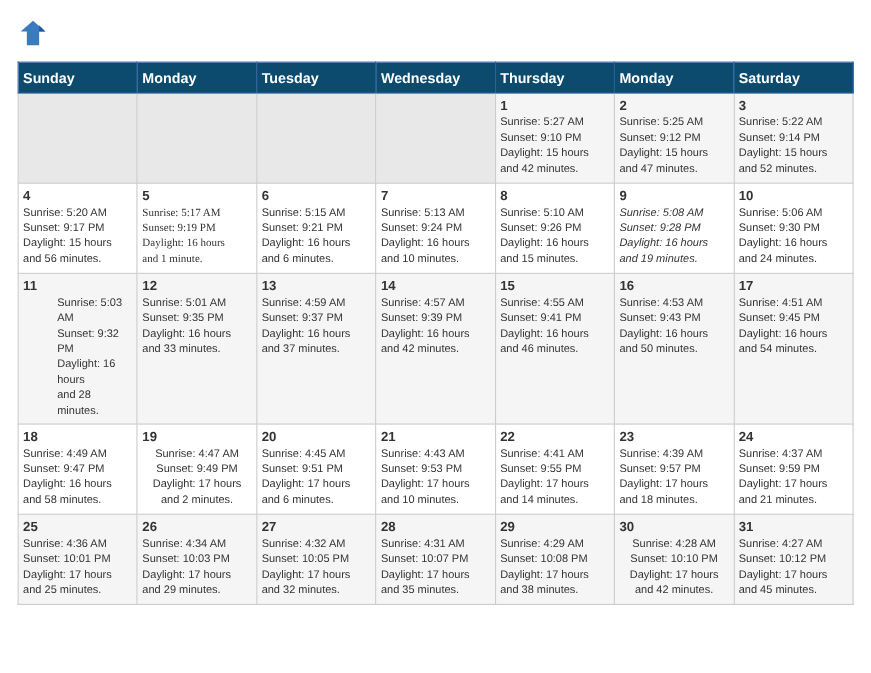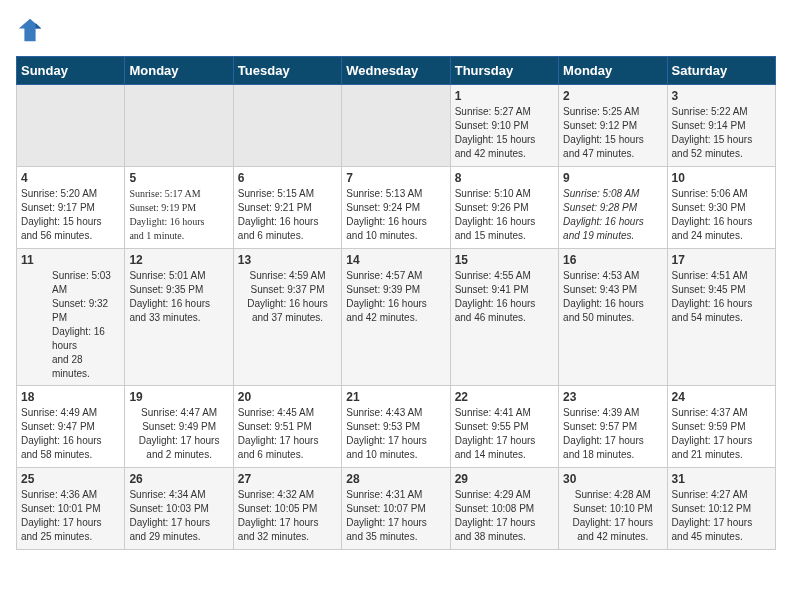--- a/index.html
+++ b/index.html
@@ -216,21 +216,21 @@
         </td>
         <td>
           <span class="day-number">12</span>
           <div class="day-info" style="white-space: pre-line;">Sunrise: 5:01 AM
 Sunset: 9:35 PM
 Daylight: 16 hours
 and 33 minutes.</div>
         </td>
         <td>
           <span class="day-number">13</span>
-          <div class="day-info" style="white-space: pre-line; text-align: center;">Sunrise: 4:59 AM
+          <div class="day-info" style="white-space: pre-line;">Sunrise: 4:59 AM
 Sunset: 9:37 PM
 Daylight: 16 hours
 and 37 minutes.</div>
         </td>
         <td>
           <span class="day-number">14</span>
           <div class="day-info" style="white-space: pre-line;">Sunrise: 4:57 AM
 Sunset: 9:39 PM
 Daylight: 16 hours
 and 42 minutes.</div>

